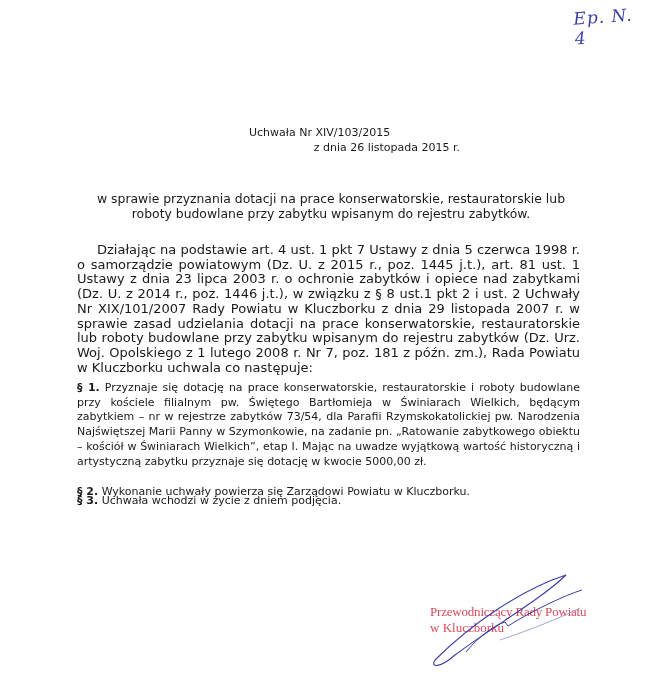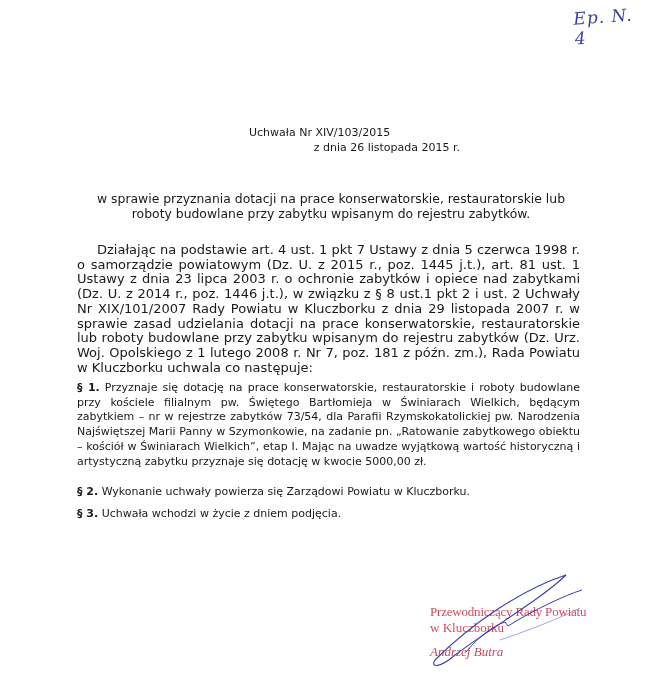--- a/index.html
+++ b/index.html
@@ -14,21 +14,21 @@
     .h2 { padding-left: 27px; }
     .h3 { padding-left: 50px; text-align: right; }
     .subject { position: absolute; left: 86px; top: 191px; width: 490px; text-align: center;
       font-size: 12.4px; line-height: 15px; }
     .preamble { position: absolute; left: 77px; top: 243px; width: 503px; text-align: justify;
       font-size: 13px; line-height: 14.7px; text-indent: 20px; }
     .para { position: absolute; left: 77px; width: 503px; text-align: justify;
       font-size: 11px; line-height: 14.7px; }
     .p1 { top: 381px; }
     .p2 { top: 485px; }
-    .p3 { top: 507px; }
+    .p3 { top: 494px; }
     .pmark { font-weight: bold; }
     .stamp { position: absolute; left: 430px; top: 604px; width: 190px; text-align: left;
       font-family: "Liberation Serif", serif; color: #d94a5c; font-size: 13px; line-height: 16px; }
     .stamp .l1 { letter-spacing: -0.2px; }
     .stamp .l2 { padding-right: 24px; }
     .stamp .l3 { font-style: italic; padding-right: 20px; margin-top: 8px; color: #c8485a; }
     .sig { position: absolute; left: 0; top: 0; width: 650px; height: 679px; pointer-events: none; }
   </style>
 </head>
 <body>
@@ -54,21 +54,20 @@
     <span class="pmark">§ 2.</span><span> Wykonanie uchwały powierza się Zarządowi Powiatu w Kluczborku.</span>
   </div>
 
   <div class="para p3">
     <span class="pmark">§ 3.</span><span> Uchwała wchodzi w życie z dniem podjęcia.</span>
   </div>
 
   <div class="stamp">
     <div class="l1">Przewodniczący Rady Powiatu</div>
     <div class="l2">w Kluczborku</div>
-    <div class="l3">Andrzej Butra</div>
   </div>
 
   <svg class="sig" viewBox="0 0 650 679">
     <path d="M566 575 C 520 590, 470 625, 435 660 C 430 668, 440 668, 455 655 C 495 625, 540 600, 566 575 Z" fill="none" stroke="#3b3fa8" stroke-width="1.1"></path>
     <path d="M466 652 C 480 635, 495 625, 505 622 L 508 626 C 530 612, 565 595, 582 590" fill="none" stroke="#3b3fa8" stroke-width="1"></path>
     <path d="M500 640 C 530 630, 560 618, 580 608" fill="none" stroke="#8a8fd0" stroke-width="0.8"></path>
   </svg>
 
 </div>
 

